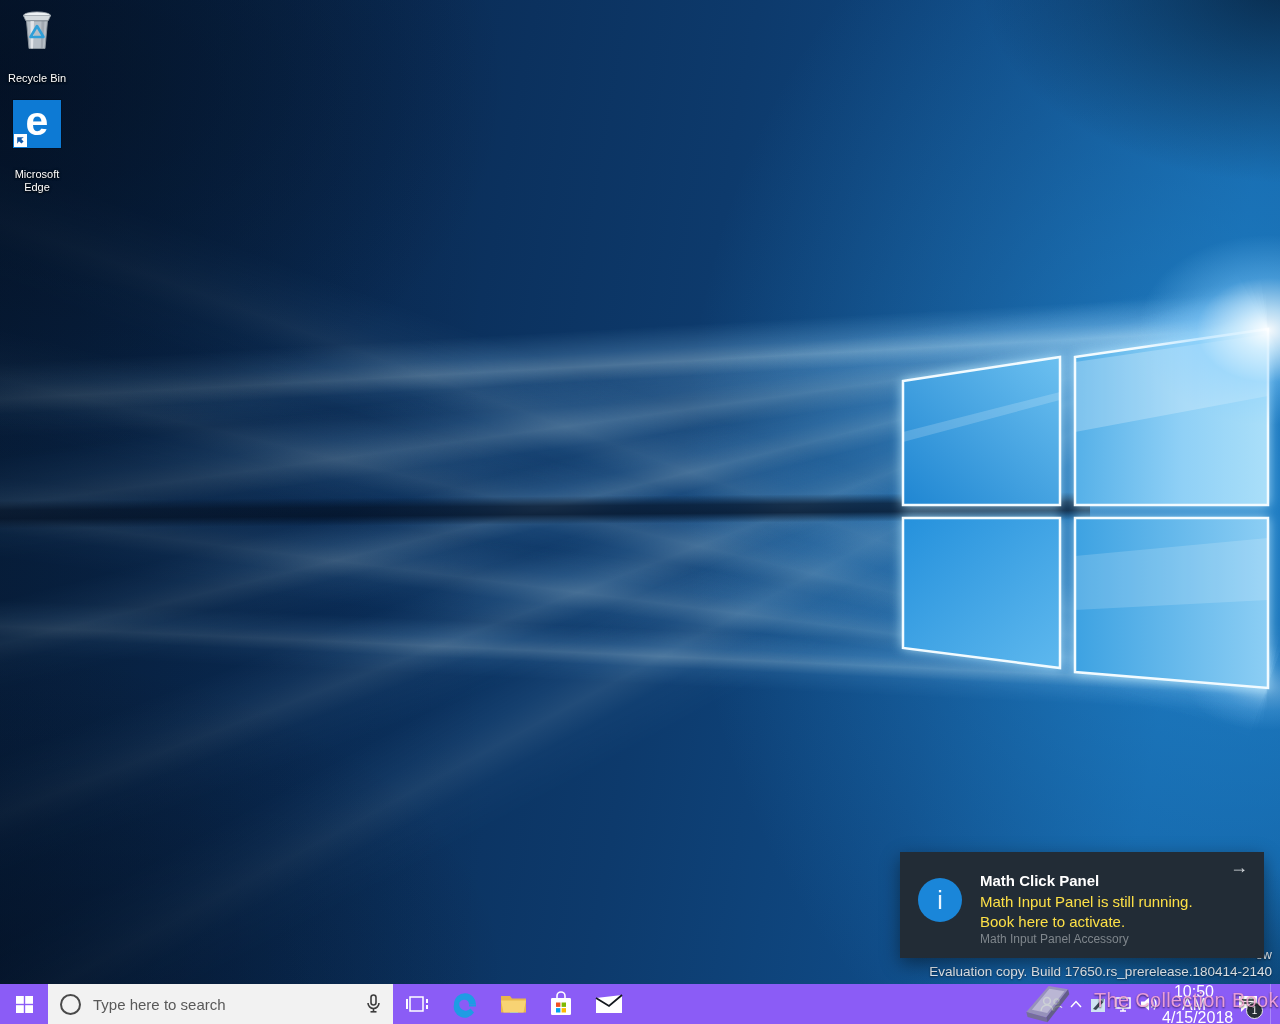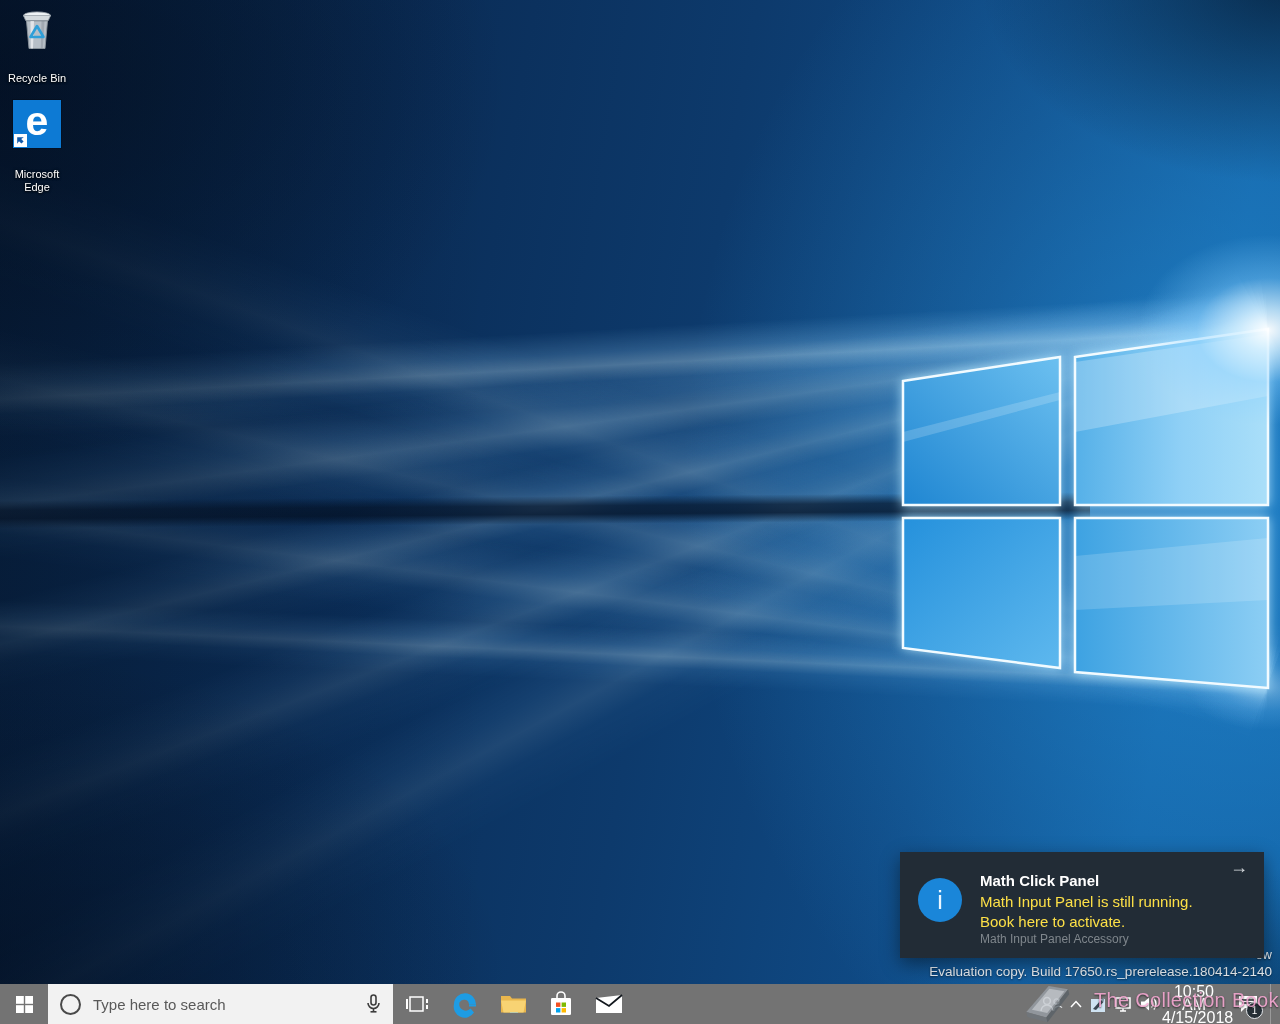--- a/index.html
+++ b/index.html
@@ -65,21 +65,21 @@
   .toast-line{font-size:15px;color:#fde047;line-height:1.34;}
   .toast-src{font-size:12px;color:#7f868c;}
 
   
   #sys-watermark{position:absolute;right:8px;top:947px;text-align:right;z-index:20;color:#e9eef3;
     text-shadow:0 1px 2px rgba(0,0,0,.55);}
   .wm1{font-size:13px;height:17px;}
   .wm2{font-size:13.5px;}
 
   
-  #taskbar{position:absolute;left:0;bottom:0;width:1280px;height:40px;background:#737373;
+  #taskbar{position:absolute;left:0;bottom:0;width:1280px;height:40px;background:#8b5cf6;
     display:flex;align-items:stretch;z-index:50;}
   .tb-btn{width:48px;display:flex;align-items:center;justify-content:center;flex:0 0 auto;cursor:pointer;}
   #search-box{width:321px;flex:0 0 auto;background:#f2f2f2;display:flex;align-items:center;
     padding:0 12px;gap:10px;cursor:text;}
   .cortana-ring{width:17px;height:17px;border:2px solid #4a4a4a;border-radius:50%;flex:0 0 auto;}
   #search-input{flex:1;border:none;outline:none;background:transparent;font-size:15px;color:#222;
     font-family:"Liberation Sans",sans-serif;}
   #search-input::placeholder{color:#595959;opacity:1;}
   .tb-spacer{flex:1;}
   .tray{display:flex;align-items:center;flex:0 0 auto;}

